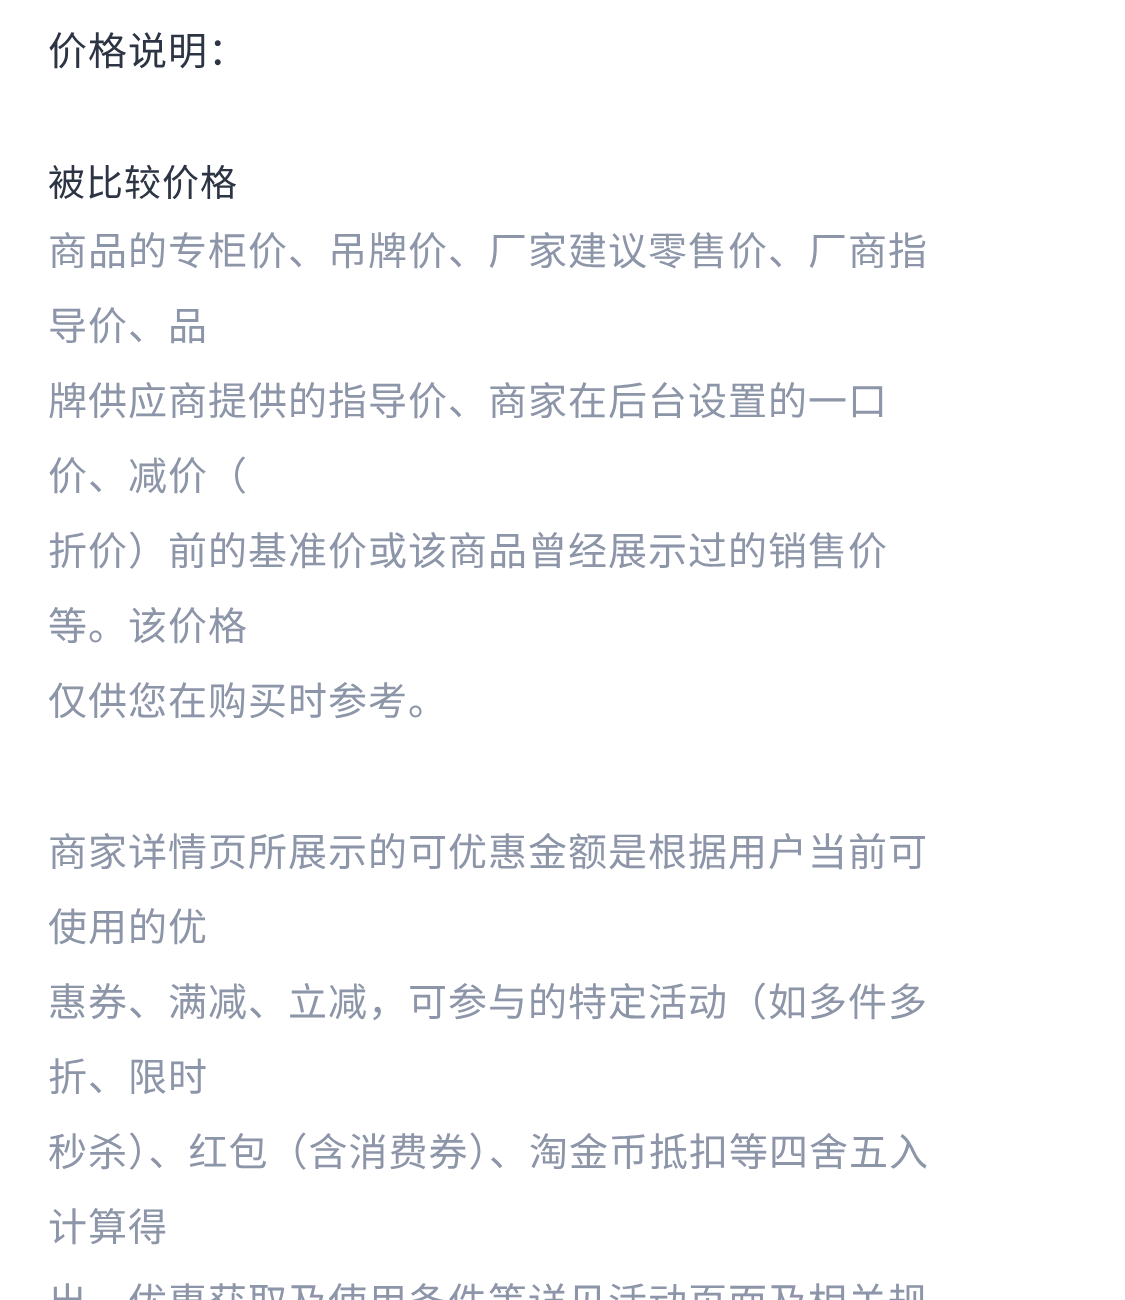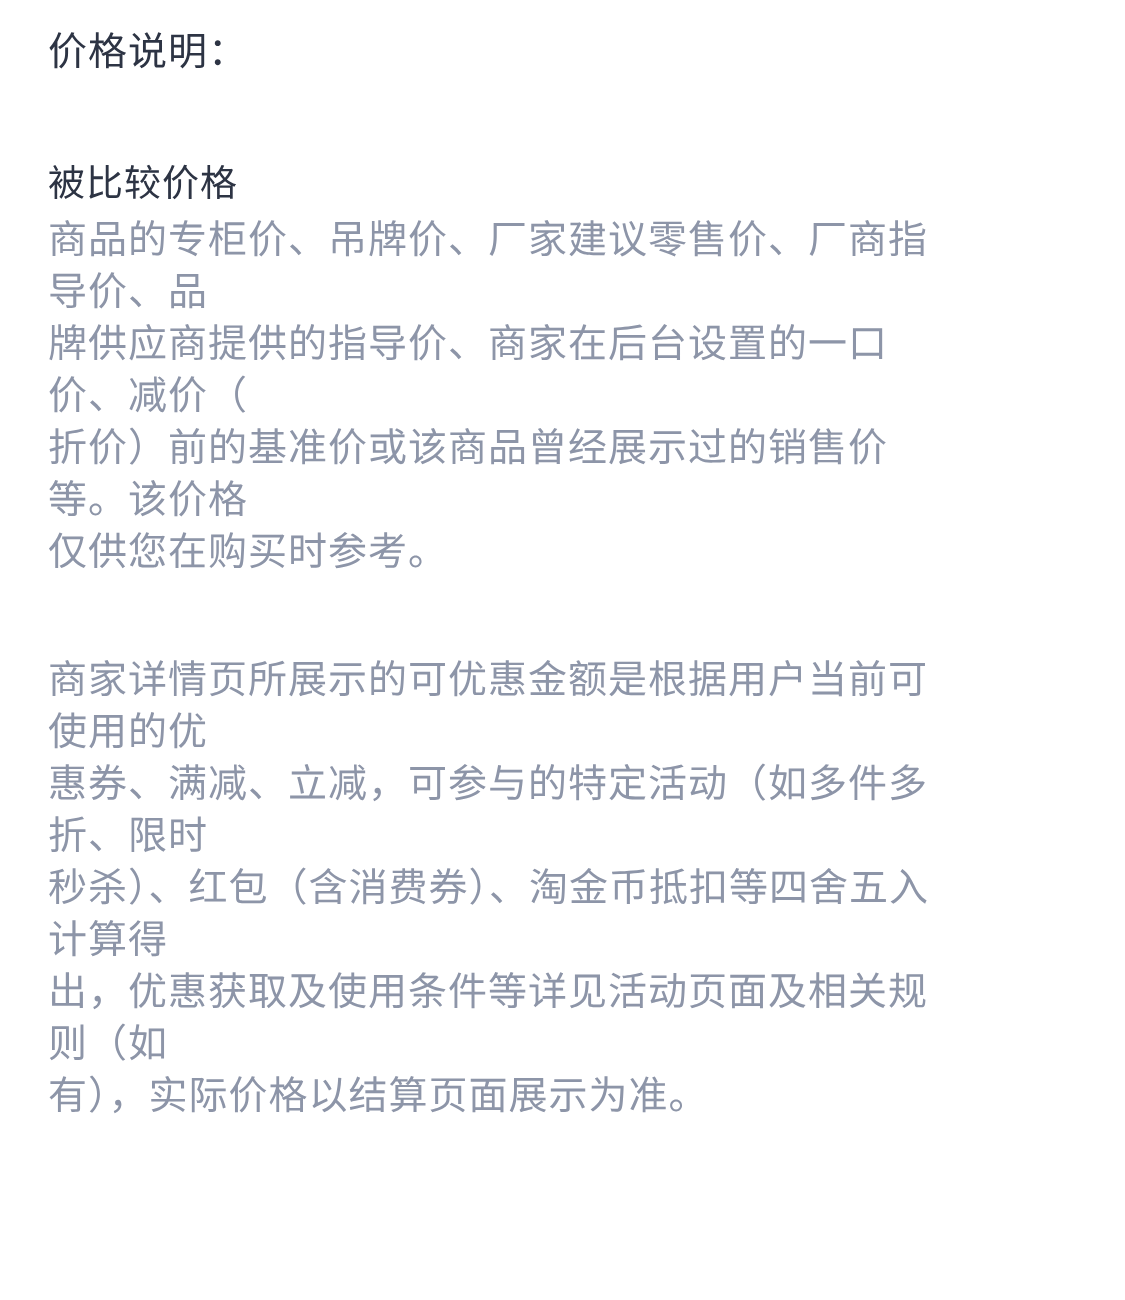--- a/index.html
+++ b/index.html
@@ -38,21 +38,21 @@
     margin: 0;
     font-size: 37px;
     line-height: 60px;
     font-weight: 500;
     color: #2d3444;
     letter-spacing: 1px;
   }
   .section-body {
     margin: 0;
     font-size: 39px;
-    line-height: 52px;
+    line-height: 75px;
     font-weight: 400;
     color: #8d95a8;
     letter-spacing: 1px;
     white-space: pre-line;
     text-align: left;
   }
 </style>
 </head>
 <body>
 

